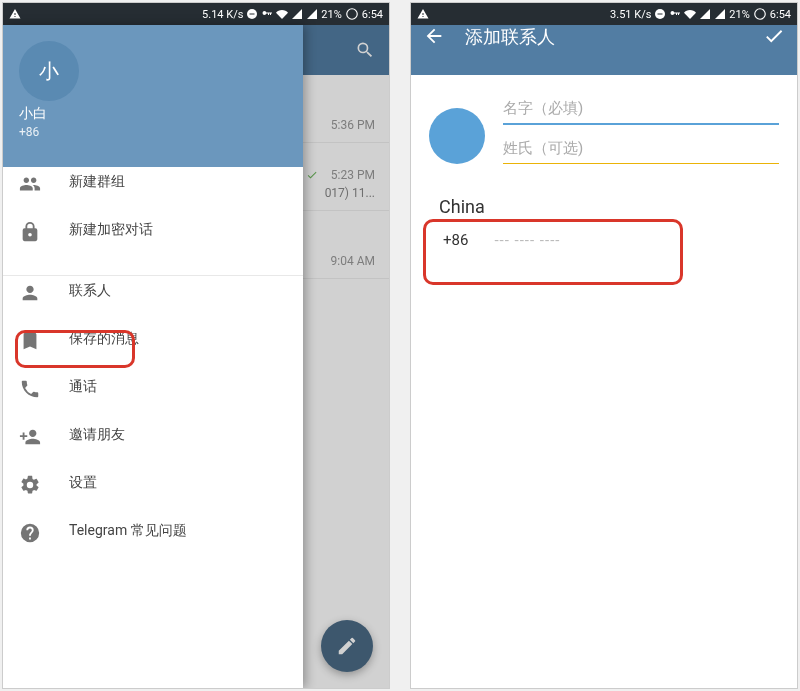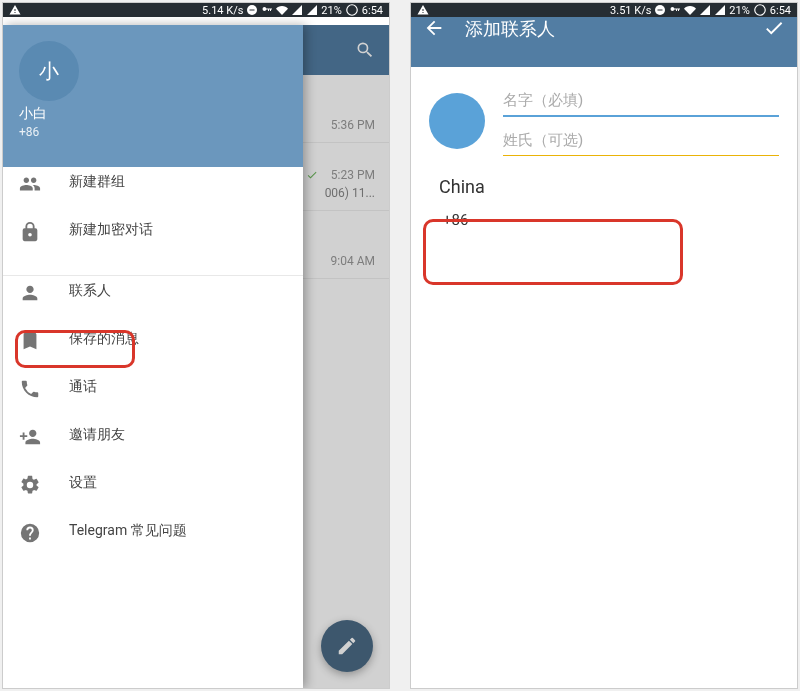--- a/index.html
+++ b/index.html
@@ -1,20 +1,20 @@
 <!DOCTYPE html>
 <html><head>
   <meta charset="utf-8">
   <style>
     * { margin: 0; padding: 0; box-sizing: border-box; font-family: -apple-system, "Segoe UI", Roboto, sans-serif; }
     body { background: #f0f0f0; display: flex; gap: 20px; padding: 2px; }
     .phone { width: 389px; height: 687px; background: #fff; position: relative; overflow: hidden; border: 1px solid #ccc; }
 
     
-    .status-bar { height: 14px; background: #262d33; color: #fff; display: flex; align-items: center; justify-content: space-between; padding: 0 6px; font-size: 11px; }
+    .status-bar { height: 22px; background: #262d33; color: #fff; display: flex; align-items: center; justify-content: space-between; padding: 0 6px; font-size: 11px; }
     .status-left { display: flex; gap: 4px; align-items: center; }
     .status-right { display: flex; gap: 3px; align-items: center; }
     .status-bar svg { width: 12px; height: 12px; fill: #fff; }
     .status-bar .big-icon { width: 14px; height: 14px; }
 
     
     .chat-bg { position: absolute; top: 22px; right: 0; width: 100%; height: calc(100% - 22px); background: #fff; }
     .chat-header { height: 50px; background: #527da3; display: flex; align-items: center; justify-content: flex-end; padding-right: 14px; }
     .chat-row { display: flex; align-items: center; justify-content: flex-end; padding: 10px 14px; border-bottom: 1px solid #eee; color: #999; font-size: 12px; gap: 4px; flex-direction: column; align-items: flex-end; height: 68px; }
     .chat-row .time { color: #999; }
@@ -40,21 +40,21 @@
     .fab svg { width: 22px; height: 22px; fill: #fff; }
 
     .drawer-shadow { position: absolute; top: 22px; left: 300px; right: 0; bottom: 0; background: rgba(0,0,0,0.18); }
 
     
     .add-header { height: 50px; background: #527da3; display: flex; align-items: flex-start; padding: 0 12px; color: #fff; gap: 20px; }
     .add-header .title { font-size: 18px; flex: 1; }
     .add-header svg { width: 22px; height: 22px; fill: #fff; }
 
     .add-body { padding: 18px; }
-    .name-row { display: flex; gap: 18px; align-items: center; margin-bottom: 20px; }
+    .name-row { display: flex; gap: 18px; align-items: flex-end; margin-bottom: 32px; }
     .avatar-blue { width: 56px; height: 56px; border-radius: 50%; background: #5aa2d8; flex-shrink: 0; }
     .name-fields { flex: 1; display: flex; flex-direction: column; gap: 8px; }
     .field { border: none; border-bottom: 1px solid #eab308; padding: 6px 0; font-size: 15px; color: #000; outline: none; width: 100%; background: transparent; }
     .field.focused { border-bottom: 2px solid #5aa2d8; }
     .field::placeholder { color: #aaa; }
 
     .country { font-size: 18px; color: #333; margin: 0 10px 6px; }
     .phone-input-row { display: flex; align-items: center; gap: 26px; margin: 0 10px; padding: 8px 4px; }
     .cc { font-size: 15px; color: #333; }
     .dashes { font-size: 15px; color: #bbb; letter-spacing: 1px; }
@@ -110,21 +110,21 @@
     <div class="chat-row">
       <span class="time">5:36 PM</span>
     </div>
     <div class="chat-row">
       <div class="check-row">
         <svg width="12" height="12" viewBox="0 0 24 24" fill="#6fb85f">
             <path d="M9 16.17L4.83 12l-1.42 1.41L9 19 21 7l-1.41-1.41z"></path>
           </svg>
         <span class="time">5:23 PM</span>
       </div>
-      <span class="snip">006) 11...</span>
+      <span class="snip">017) 11...</span>
     </div>
     <div class="chat-row">
       <span class="time">9:04 AM</span>
     </div>
     <div class="fab">
       <svg viewBox="0 0 24 24">
           <path d="M3 17.25V21h3.75L17.81 9.94l-3.75-3.75L3 17.25zM20.71 7.04a1 1 0 0 0 0-1.41l-2.34-2.34a1 1 0 0 0-1.41 0l-1.83 1.83 3.75 3.75 1.83-1.83z"></path>
         </svg>
     </div>
   </div>

